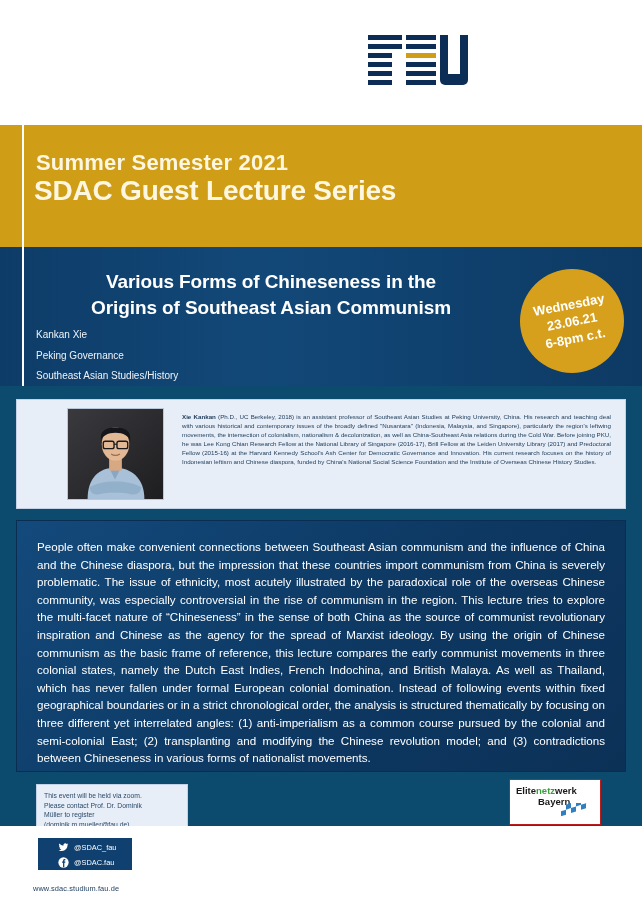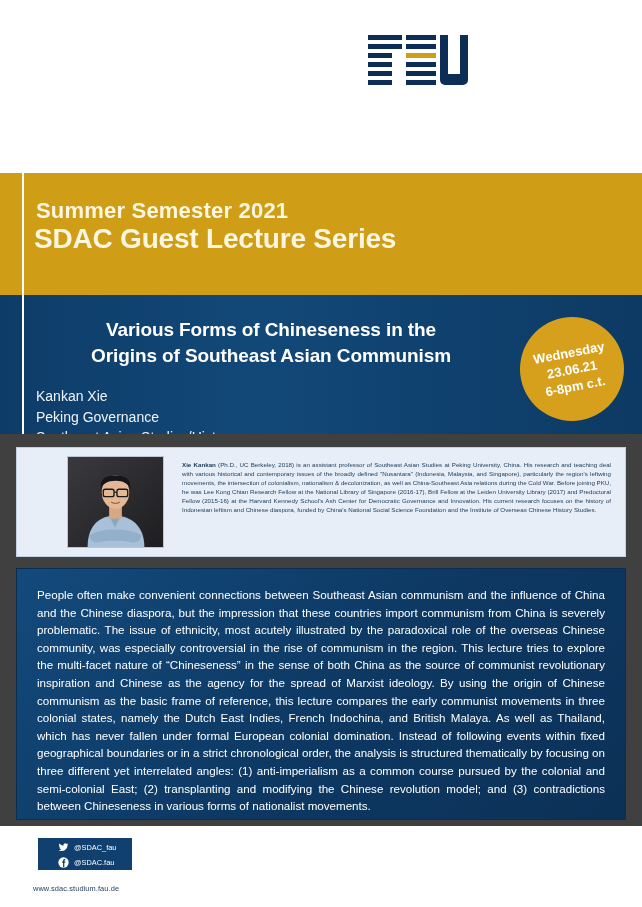--- a/index.html
+++ b/index.html
@@ -34,21 +34,20 @@
     font-size: 9.6px; font-weight: bold; color: #cf9d16;
     line-height: 11.6px; letter-spacing: 0.1px;
   }
 
   
   .gold-band {
     position: relative;
     height: 122px;
     background: #cf9d16;
     padding-left: 52px;
-    margin-top: 48px;
   }
   .band-divider {
     position: absolute;
     left: 22px; top: 0; bottom: 0;
     width: 2px; background: #ffffff;
   }
   .semester {
     position: absolute;
     left: 36px; top: 25px;
     font-size: 22px; font-weight: bold; color: #fdf6e0;
@@ -71,21 +70,21 @@
   .lecture-title {
     position: absolute;
     left: 36px; top: 22px;
     width: 470px;
     font-size: 19px; font-weight: bold; color: #ffffff;
     line-height: 26px; letter-spacing: -0.1px; text-align: center;
   }
   .speaker-block {
     position: absolute;
     left: 36px; top: 78px;
-    font-size: 14px; color: #eef3f8; line-height: 20.5px; margin-top: 13px;
+    font-size: 10px; color: #eef3f8; line-height: 20.5px;
   }
   .date-circle {
     position: absolute;
     right: 18px; top: 22px;
     width: 104px; height: 104px;
     border-radius: 50%;
     background: #d6a01d;
     color: #ffffff;
     display: flex; flex-direction: column;
     align-items: center; justify-content: center;
@@ -93,21 +92,21 @@
     font-weight: bold;
     font-size: 13px;
     line-height: 17px;
     text-align: center;
   }
 
   
   .body-area {
     position: relative;
     height: 521px;
-    background: #404040;
+    background: #0c4a6e;
     padding: 13px 16px 0 16px;
   }
 
   
   .bio-card {
     position: relative;
     background: #e7eef7;
     border: 1px solid #c3d2e4;
     height: 110px;
     padding: 8px 8px 8px 8px;

